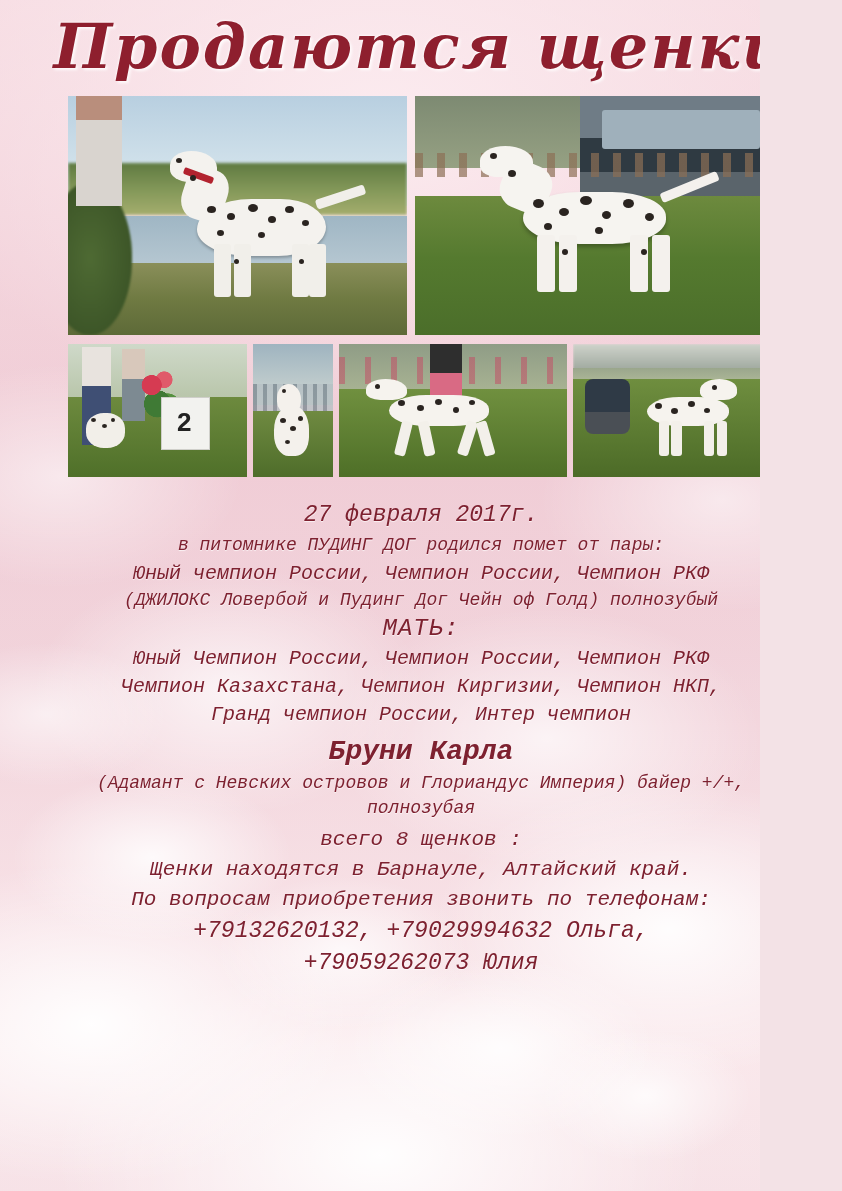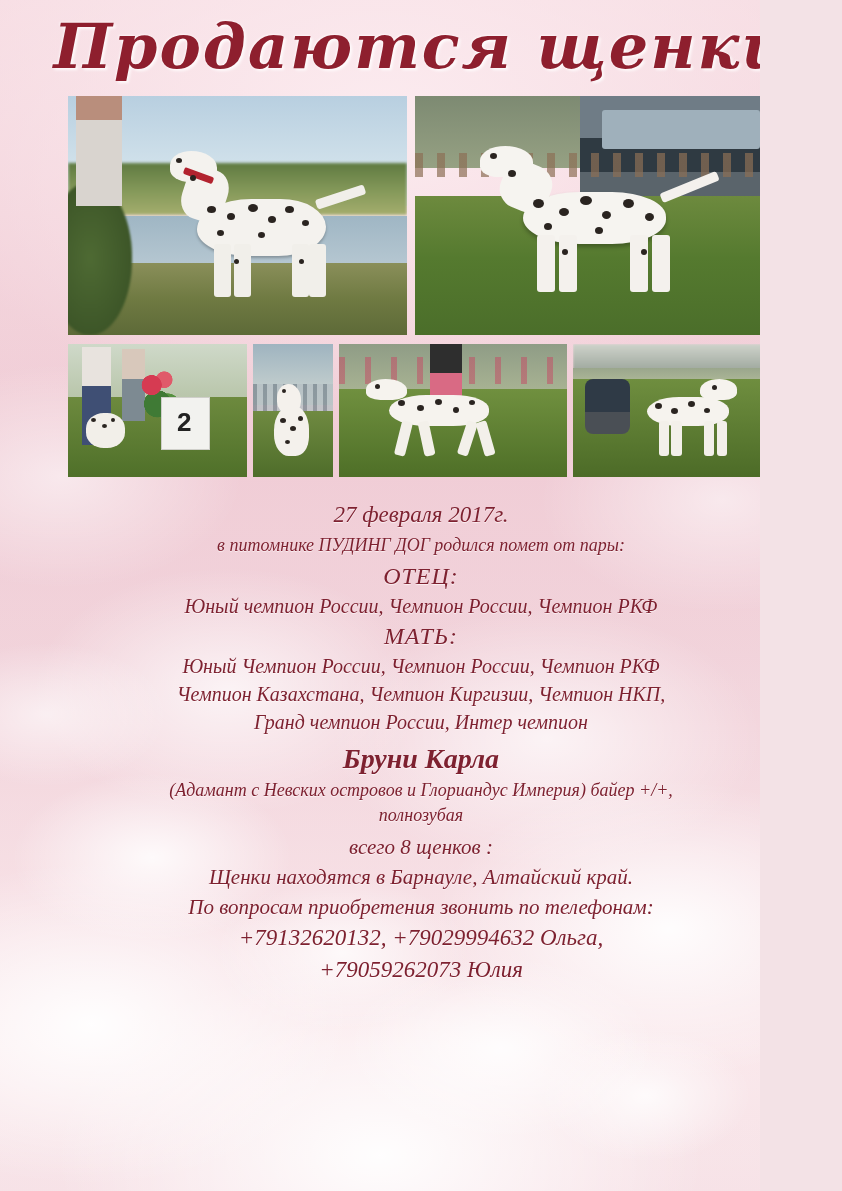--- a/index.html
+++ b/index.html
@@ -217,21 +217,21 @@
   .text-block {
     position: absolute;
     top: 500px;
     left: 0;
     width: 842px;
     text-align: center;
     z-index: 6;
     color: #7c1f2c;
   }
   .line {
-    font-family: Liberation Serif, serif;
+    font-family: Liberation Mono, monospace;
     font-style: italic;
     color: #7e2130;
     text-shadow: 0 1px 1px rgba(255,255,255,0.75);
     white-space: nowrap;
   }
   .l-date   { font-size: 23px; line-height: 30px; }
   .l-intro  { font-size: 18px; line-height: 30px; }
   .l-role   { font-size: 24px; line-height: 32px; letter-spacing: 1px; }
   .l-titles { font-size: 20px; line-height: 28px; }
   .l-name   { font-size: 28px; line-height: 38px; font-weight: bold; }
@@ -391,22 +391,22 @@
           <span class="spot" style="left:68%;top:31%;width:5px;height:5px;"></span>
         </div>
       </div>
 
     </div>
   </div>
 
   <div class="text-block">
     <div class="line l-date">27 февраля 2017г.</div>
     <div class="line l-intro">в питомнике ПУДИНГ ДОГ родился помет от пары:</div>
-    <div class="line l-role">ОТЕЦ:</div>
     <div class="line l-titles">Юный чемпион России, Чемпион России, Чемпион РКФ</div>
+    <div class="line l-paren">(ДЖИЛОКС Ловербой и  Пудинг  Дог  Чейн оф Голд) полнозубый</div>
     <div class="line l-role">МАТЬ:</div>
     <div class="line l-titles">Юный Чемпион России, Чемпион России, Чемпион РКФ</div>
     <div class="line l-titles">Чемпион Казахстана, Чемпион Киргизии, Чемпион НКП,</div>
     <div class="line l-titles">Гранд чемпион России, Интер чемпион</div>
     <div class="gap-s"></div>
     <div class="line l-name">Бруни Карла</div>
     <div class="line l-paren">(Адамант с Невских островов и Глориандус Империя) байер +/+,</div>
     <div class="line l-paren">полнозубая</div>
     <div class="gap-s"></div>
     <div class="line l-body">всего 8 щенков :</div>

